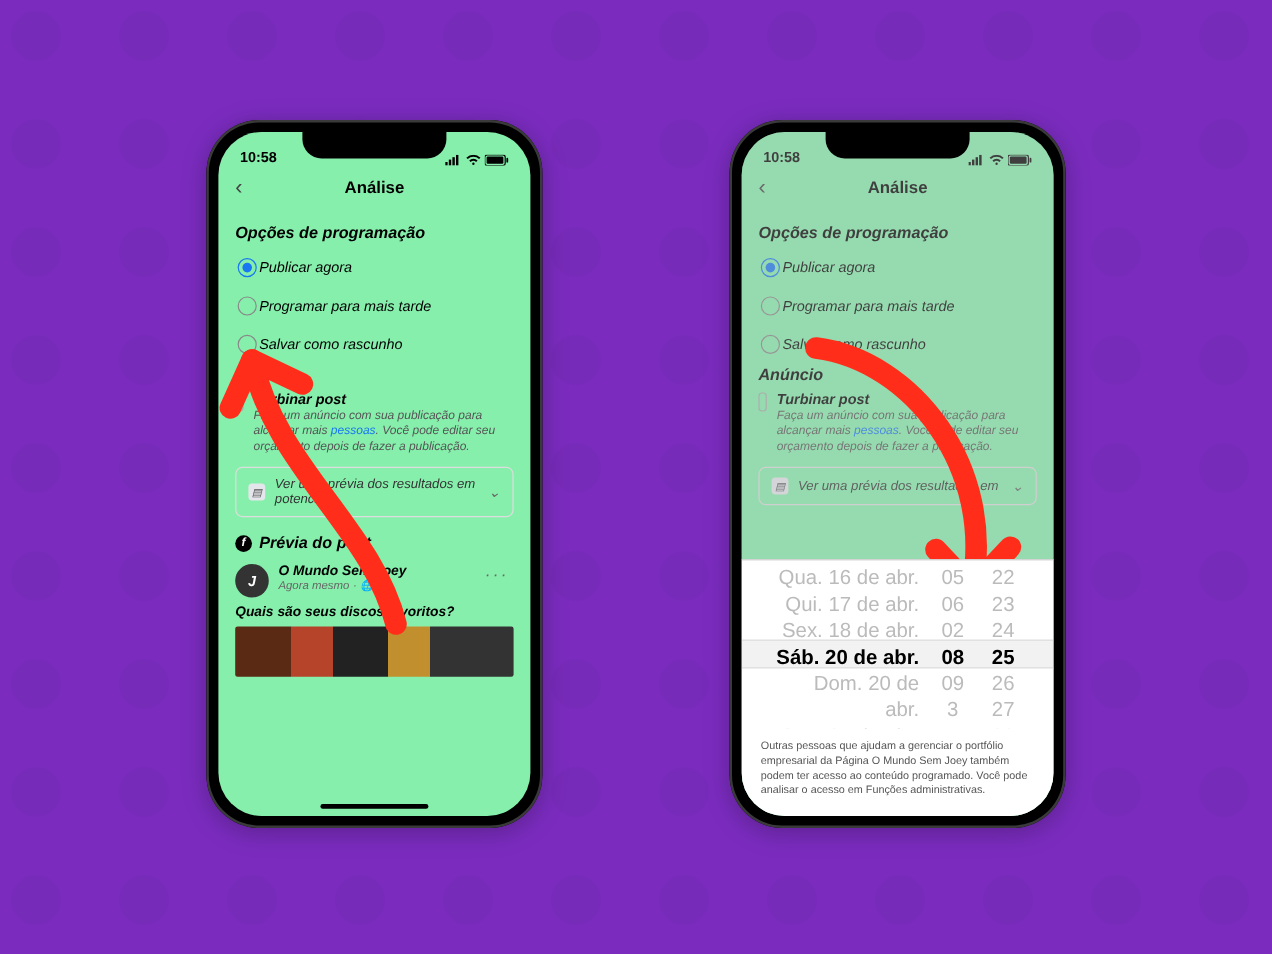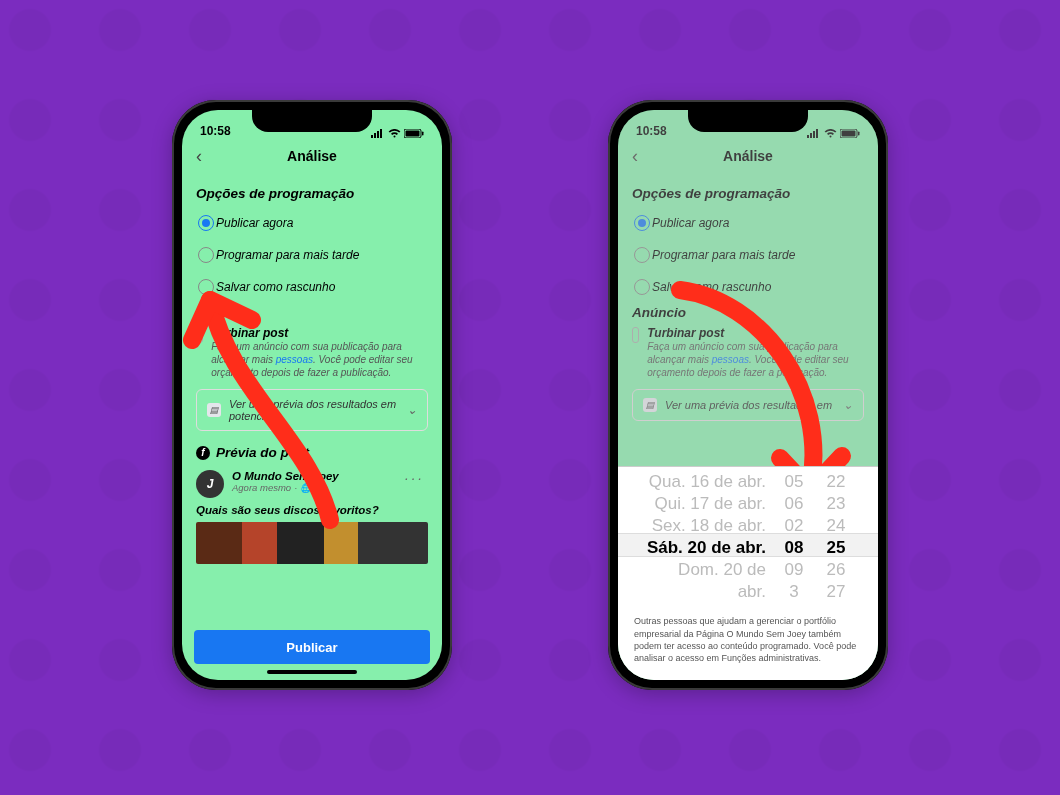--- a/index.html
+++ b/index.html
@@ -238,23 +238,20 @@
                 <span>🌐</span>
               </div>
             </div>
             <span class="more">···</span>
           </div>
           <div class="post-q">Quais são seus discos favoritos?</div>
           <div class="post-img"></div>
         </div>
       </div>
 
-      <div class="publish-bar">
-        <button class="publish-btn">Publicar</button>
-      </div>
 
       <div class="home-indicator"></div>
     </div>
   </div>
 
   <div class="phone right">
     <div class="screen">
       <div class="notch"></div>
 
       <div style="position:relative; flex:1; display:flex; flex-direction:column;">

